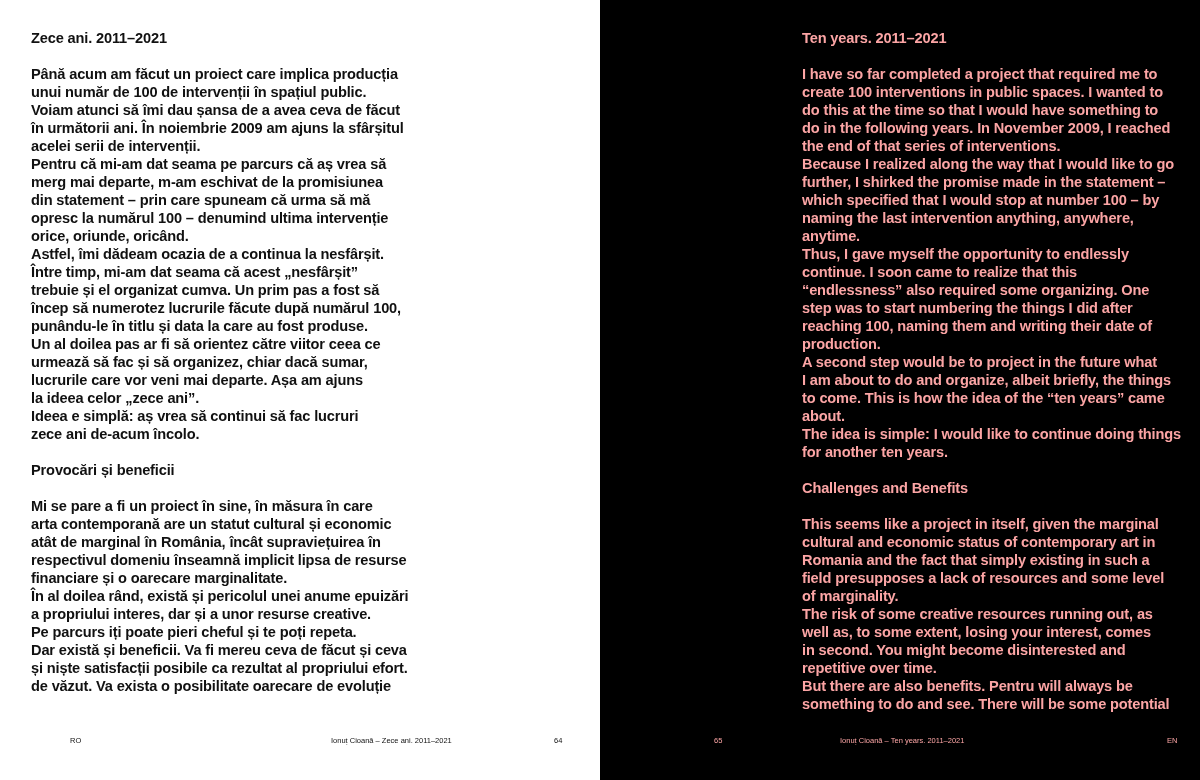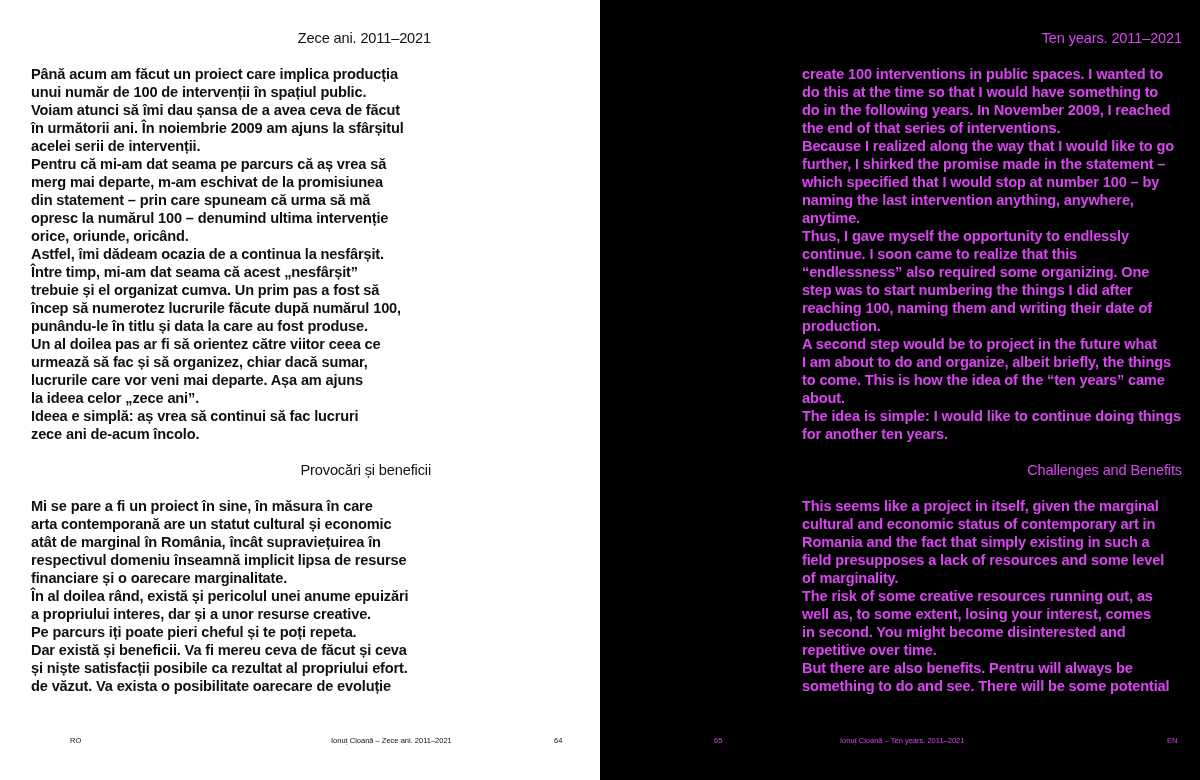--- a/index.html
+++ b/index.html
@@ -4,30 +4,30 @@
   <style>
     html, body { margin: 0; padding: 0; }
     body {
       width: 1200px; height: 780px; overflow: hidden; position: relative;
       font-family: "Liberation Sans", sans-serif;
     }
     .page {
       position: absolute; top: 0; height: 780px;
     }
     .page-left { left: 0; width: 600px; background: #ffffff; color: #111111; }
-    .page-right { left: 600px; width: 600px; background: #000000; color: #d946ef; }
+    .page-right { left: 600px; width: 600px; background: #000000; color: #fca5a5; }
     .column {
       position: absolute; top: 29px;
       font-size: 14.6px; font-weight: bold; line-height: 18px;
       letter-spacing: -0.15px;
     }
     .page-left .column { left: 31px; width: 400px; }
     .page-right .column { left: 202px; width: 380px; }
     .heading, .line { display: block; white-space: nowrap; }
-    .heading { font-weight: normal; text-align: right; }
+    .heading { font-weight: bold; }
     .gap { display: block; height: 18px; }
     .footer-item {
       position: absolute; top: 736px; font-size: 7.5px; line-height: 10px;
       white-space: nowrap;
       padding-left: 39px;
     }
   </style>
 </head>
 <body>
 
@@ -78,20 +78,21 @@
   <span class="footer-item" style="left:31px">RO</span>
   <span class="footer-item" style="left:292px">Ionuț Cioană – Zece ani. 2011–2021</span>
   <span class="footer-item" style="left:515px">64</span>
 </div>
 
 <div class="page page-right">
   <div class="column">
     <span class="heading">Ten years. 2011–2021</span>
     <span class="gap"></span>
     <div id="en-s1">
+        <span class="line">I have so far completed a project that required me to</span>
         <span class="line">create 100 interventions in public spaces. I wanted to</span>
         <span class="line">do this at the time so that I would have something to</span>
         <span class="line">do in the following years. In November 2009, I reached</span>
         <span class="line">the end of that series of interventions.</span>
         <span class="line">Because I realized along the way that I would like to go</span>
         <span class="line">further, I shirked the promise made in the statement –</span>
         <span class="line">which specified that I would stop at number 100 – by</span>
         <span class="line">naming the last intervention anything, anywhere,</span>
         <span class="line">anytime.</span>
         <span class="line">Thus, I gave myself the opportunity to endlessly</span>

